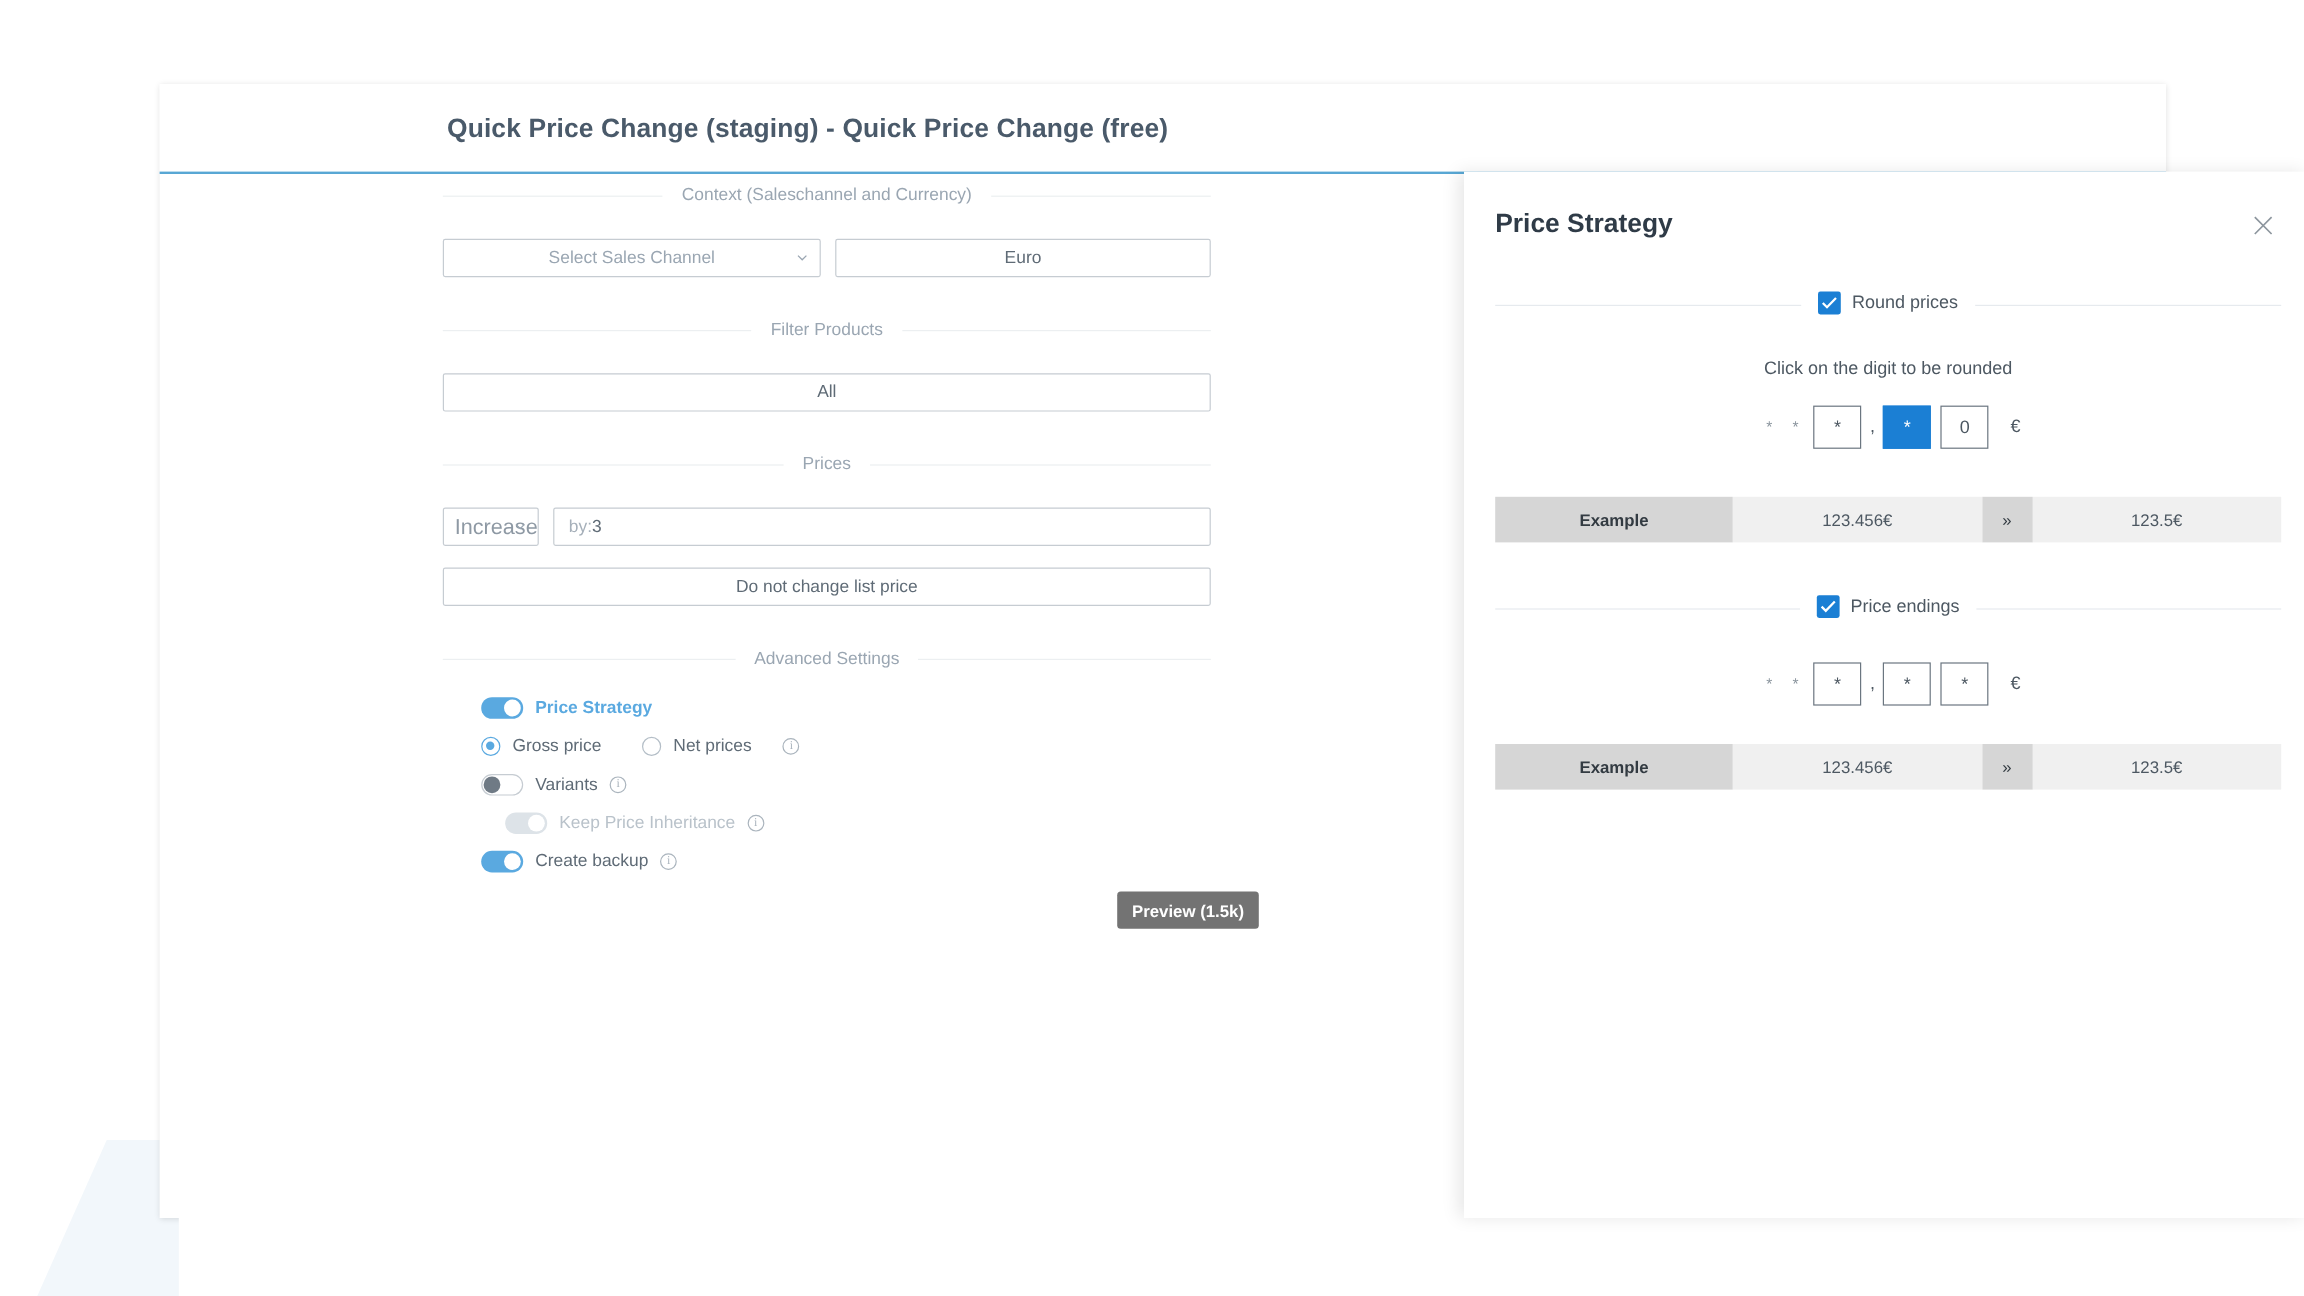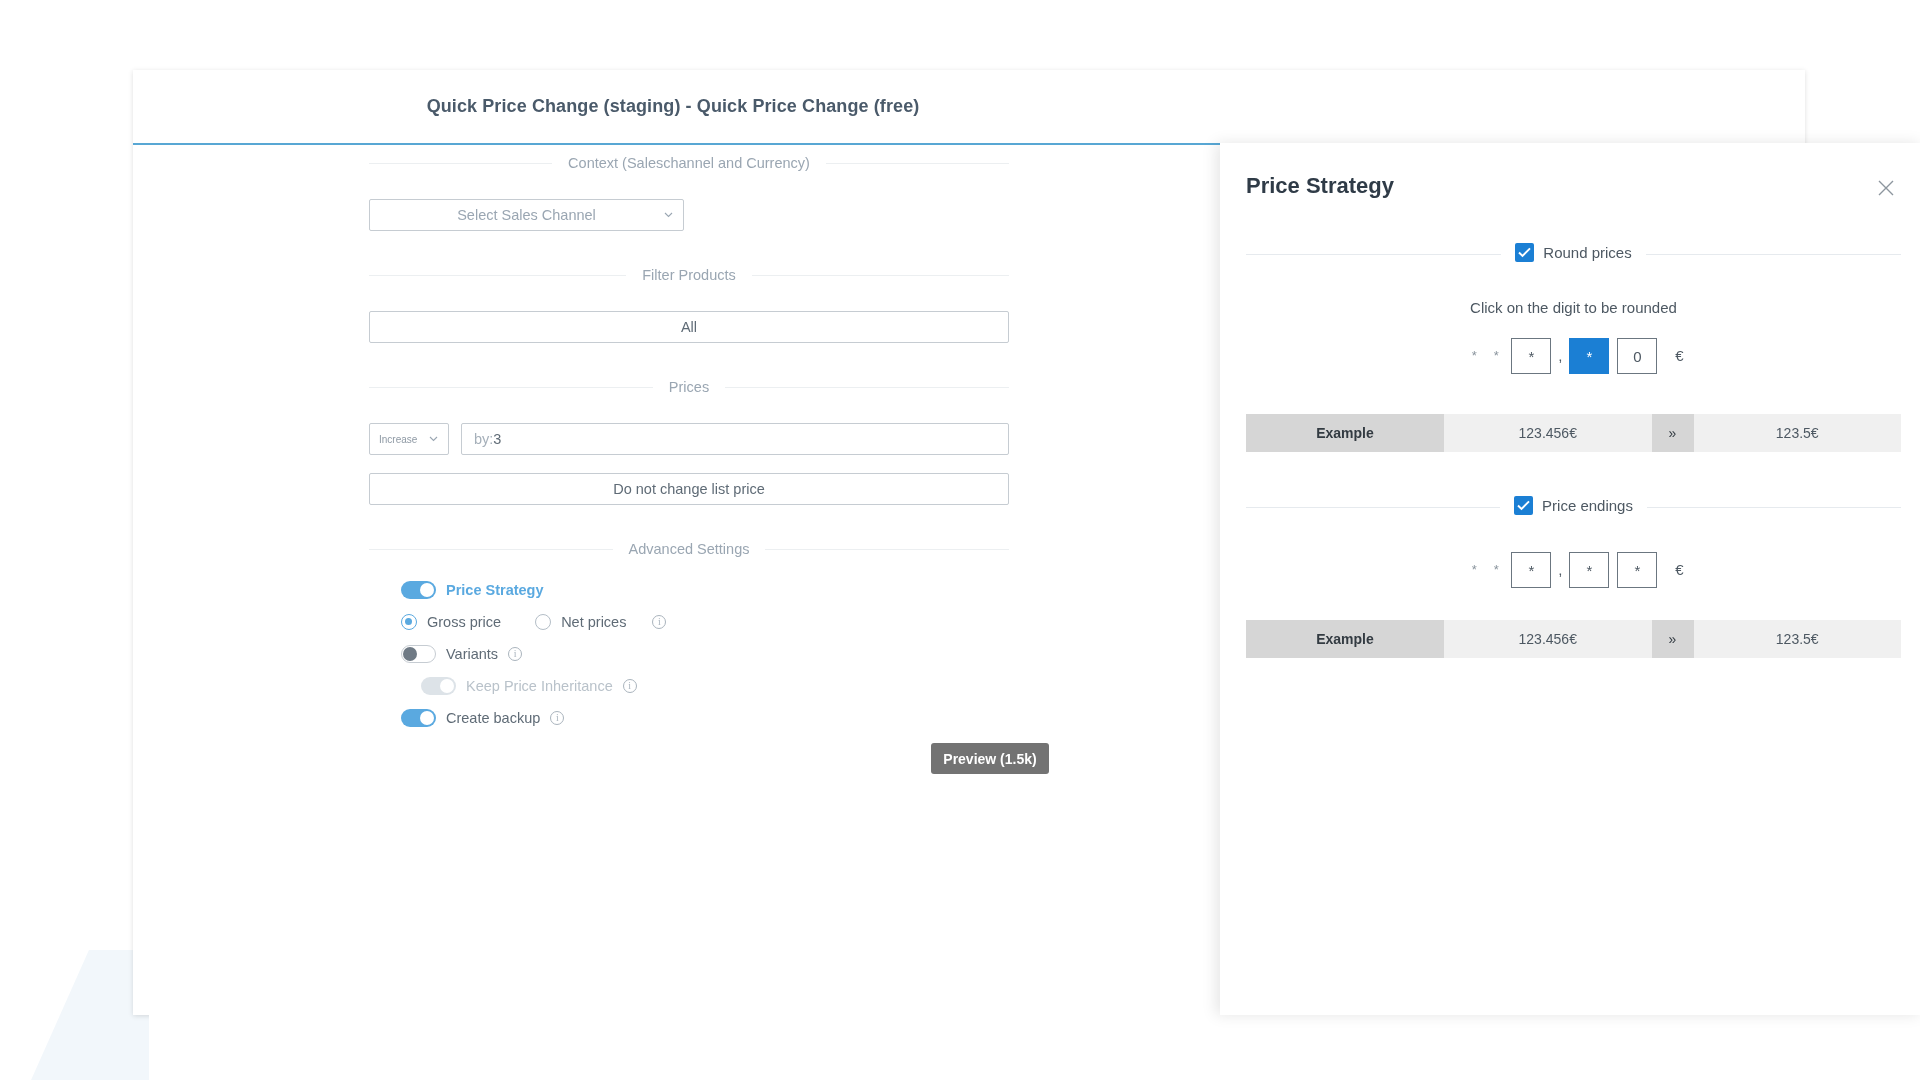--- a/index.html
+++ b/index.html
@@ -40,21 +40,21 @@
     background: #ffffff;
     border-bottom: 2px solid #58a7d4;
     z-index: 30;
   }
   #app-title {
     position: absolute;
     left: 0; top: 0;
     width: 1080px; height: 73px;
     line-height: 73px;
     text-align: center;
-    font-size: 18px;
+    font-size: 22px;
     font-weight: bold;
     color: #4a5a6a;
     letter-spacing: 0.1px;
   }
 
   
   #form-panel {
     position: absolute;
     left: 16px; top: 75px;
     width: 1672px; height: 1006px;
@@ -119,21 +119,21 @@
 
   .sel-small {
     width: 80px;
     height: 32px;
     border: 1px solid #c6ccd2;
     background: #fff;
     border-radius: 2px;
     display: flex;
     align-items: center;
     padding-left: 9px;
-    font-size: 10px;
+    font-size: 18px;
     color: #8e99a4;
     position: relative;
   }
   .by-wrap {
     flex: 1;
     height: 32px;
     border: 1px solid #c6ccd2;
     background: #fff;
     border-radius: 2px;
     display: flex;
@@ -420,20 +420,23 @@
 
       <div class="field-row">
         <div class="ctl" style="width:315px;">
           <span>Select Sales Channel</span>
           <span class="chev">
             <svg width="9" height="6" viewBox="0 0 9 6">
                 <path d="M1 1l3.5 3.5L8 1" fill="none" stroke="#9aa6b2" stroke-width="1.1"></path>
               </svg>
           </span>
         </div>
+        <div class="ctl grow dark">
+          <span>Euro</span>
+        </div>
       </div>
 
       <div style="height:34px;"></div>
 
       <div class="section-divider">
         <span class="line"></span>
         <span class="lbl">Filter Products</span>
       </div>
 
       <div style="height:26px;"></div>

